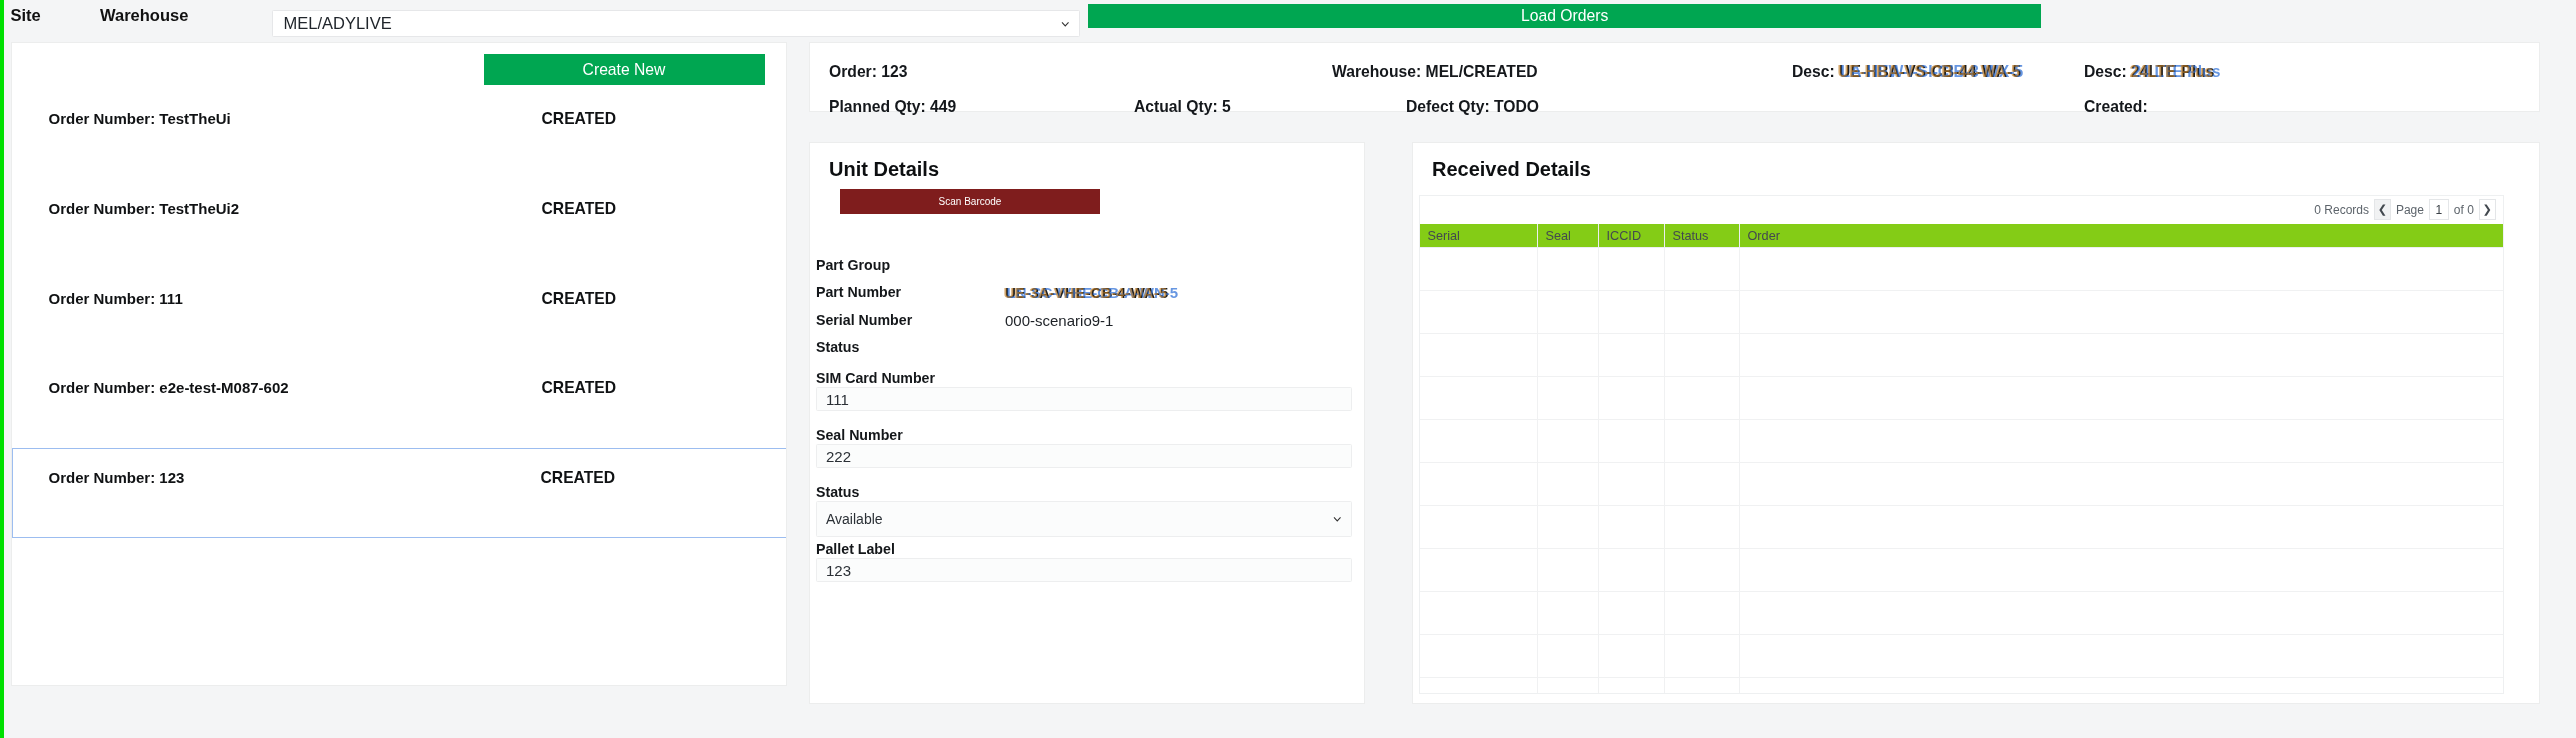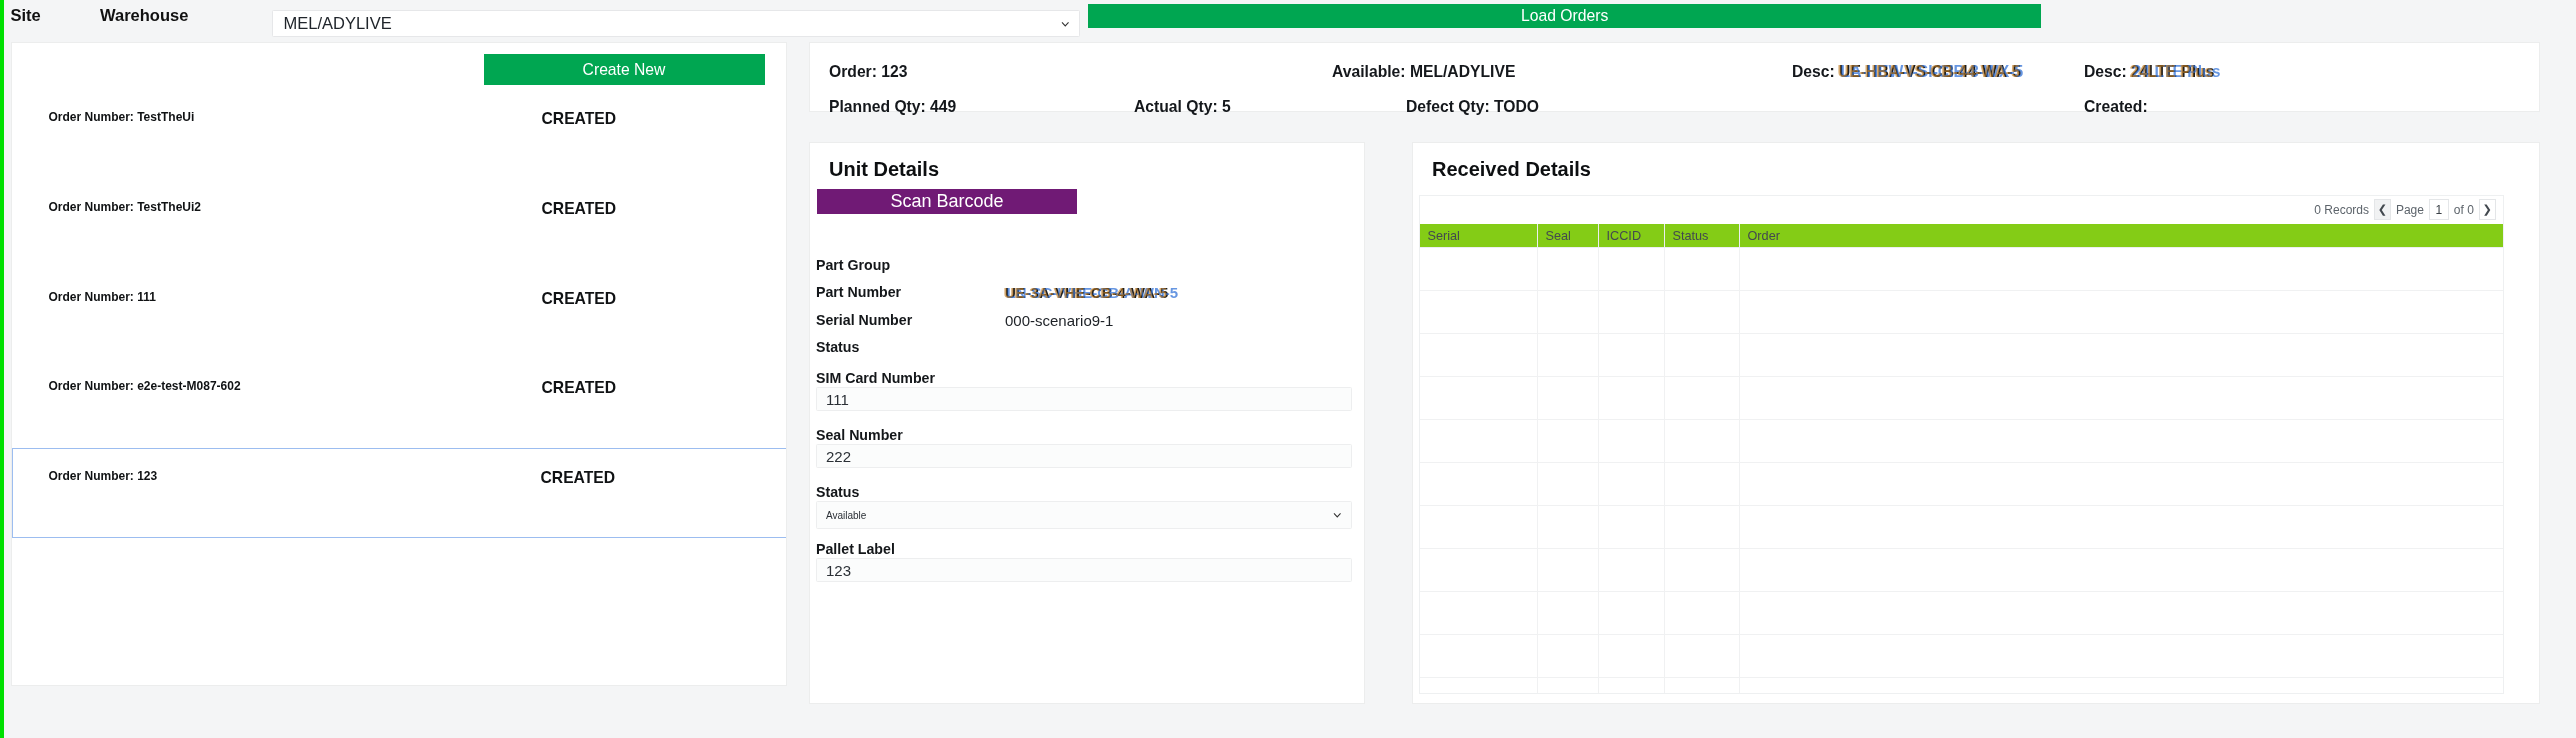--- a/index.html
+++ b/index.html
@@ -106,21 +106,21 @@
     left: 0;
     width: 776px;
     height: 90px;
     display: flex;
     align-items: flex-start;
     cursor: pointer;
   }
   .order-row .onum {
     position: absolute;
     left: 37px; top: 21px;
-    font-size: 12px;
+    font-size: 15px;
     font-weight: 700;
     color: #101214;
     white-space: nowrap;
   }
   .order-row .ostatus {
     position: absolute;
     left: 530px; top: 21px;
     font-size: 15.7px;
     font-weight: 700;
     color: #101214;
@@ -176,25 +176,25 @@
   }
   .panel-title {
     position: absolute;
     left: 19px; top: 15px;
     font-size: 20px;
     font-weight: 700;
     color: #0d0f11;
   }
   .scan-btn {
     position: absolute;
-    left: 7px; top: 46px;
+    left: 30px; top: 46px;
     width: 260px; height: 25px;
-    background: #701a75;
+    background: #7f1d1d;
     color: #fff;
-    font-size: 18px;
+    font-size: 10px;
     border: none;
     display: flex; align-items: center; justify-content: center;
     cursor: pointer;
     font-family: "Liberation Sans", sans-serif;
   }
   .kv-label {
     position: absolute;
     left: 6px;
     font-size: 14.2px;
     font-weight: 700;
@@ -227,25 +227,25 @@
     font-size: 15px;
     color: #2b3036;
     padding: 0 9px;
     font-family: "Liberation Sans", sans-serif;
     outline: none;
   }
   .sel-input {
     position: absolute;
     left: 6px;
     width: 536px;
-    height: 28px;
+    height: 36px;
     background: #fbfcfc;
     border: 0.7px solid #edeeef;
     border-radius: 1.5px;
-    font-size: 10px;
+    font-size: 14px;
     color: #2b3036;
     padding: 0 22.5px 0 9px;
     display: flex; align-items: center;
     cursor: pointer;
   }
   .sel-input .chev { position: absolute; right: 9px; top: 50%; transform: translateY(-50%); width: 10.5px; height: 10.5px; }
 
   
   .recv-panel {
     position: absolute;
@@ -365,21 +365,21 @@
     </div>
 
     <div class="order-row selected" style="top:405px">
       <span class="onum">Order Number: 123</span>
       <span class="ostatus">CREATED</span>
     </div>
   </div>
 
   <div class="summary-card">
     <span class="sum-item sum-r1" style="left:19px">Order: 123</span>
-    <span class="sum-item sum-r1" style="left:522px">Available: MEL/ADYLIVE</span>
+    <span class="sum-item sum-r1" style="left:522px">Warehouse: MEL/CREATED</span>
 
     <span class="sum-item sum-r1" style="left:982px">
       <span>Desc:</span>
       <span class="garble">
         <span class="spacer">UE-HBA-VS-CB-44-WA-5</span>
         <span class="g1">UE-HBA-VS-CB-44-WA-5</span>
         <span class="g2">LA-HEW-I-SI-CIB-8-WX-5</span>
         <span class="g3">UE-HBA-VS-CB-44-WA-5</span>
       </span>
     </span>

